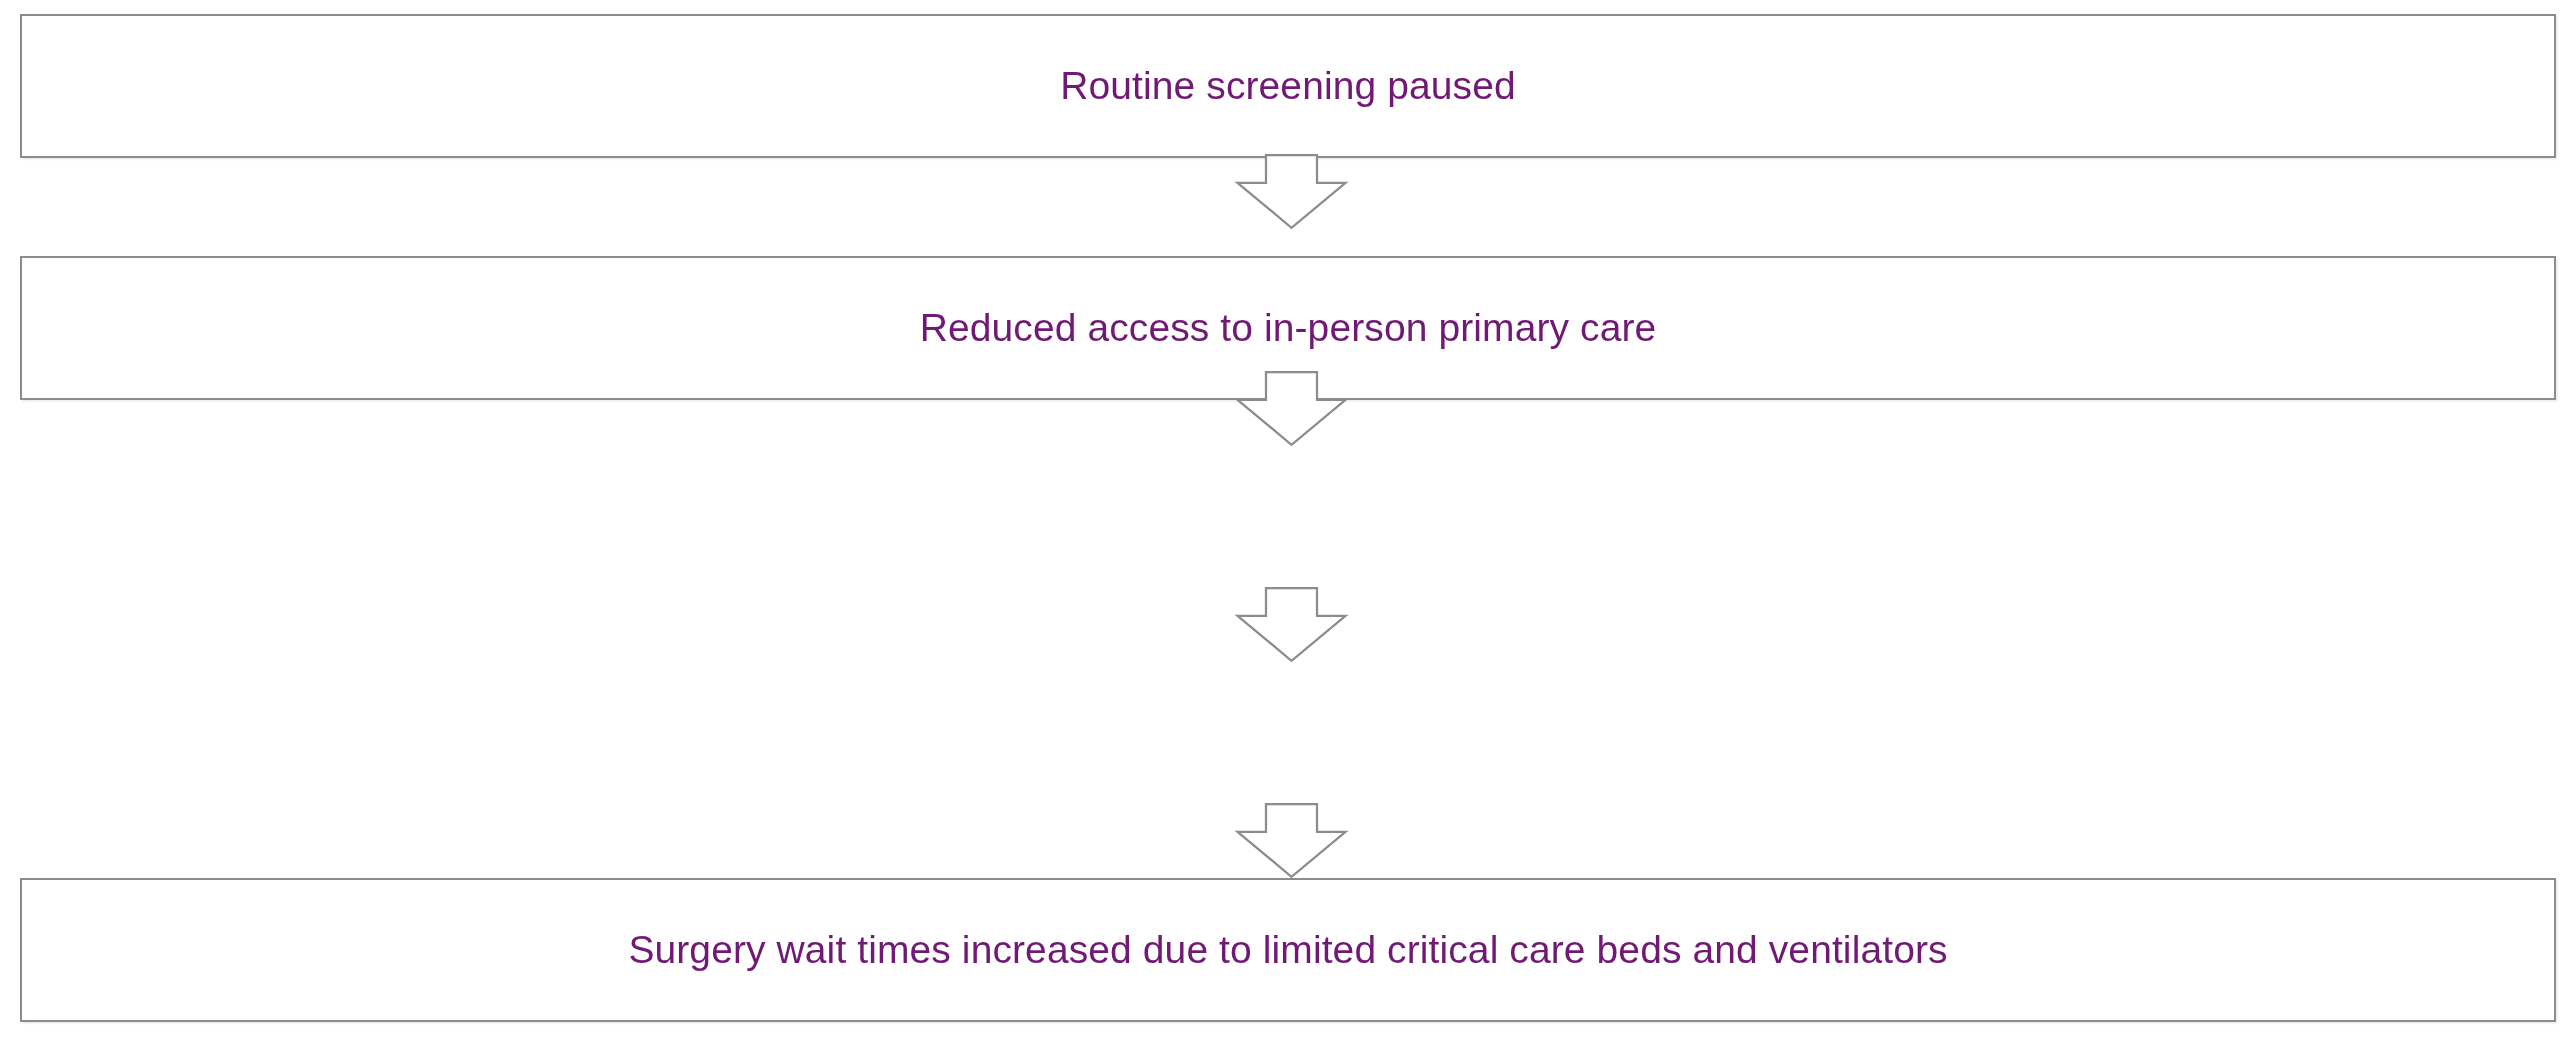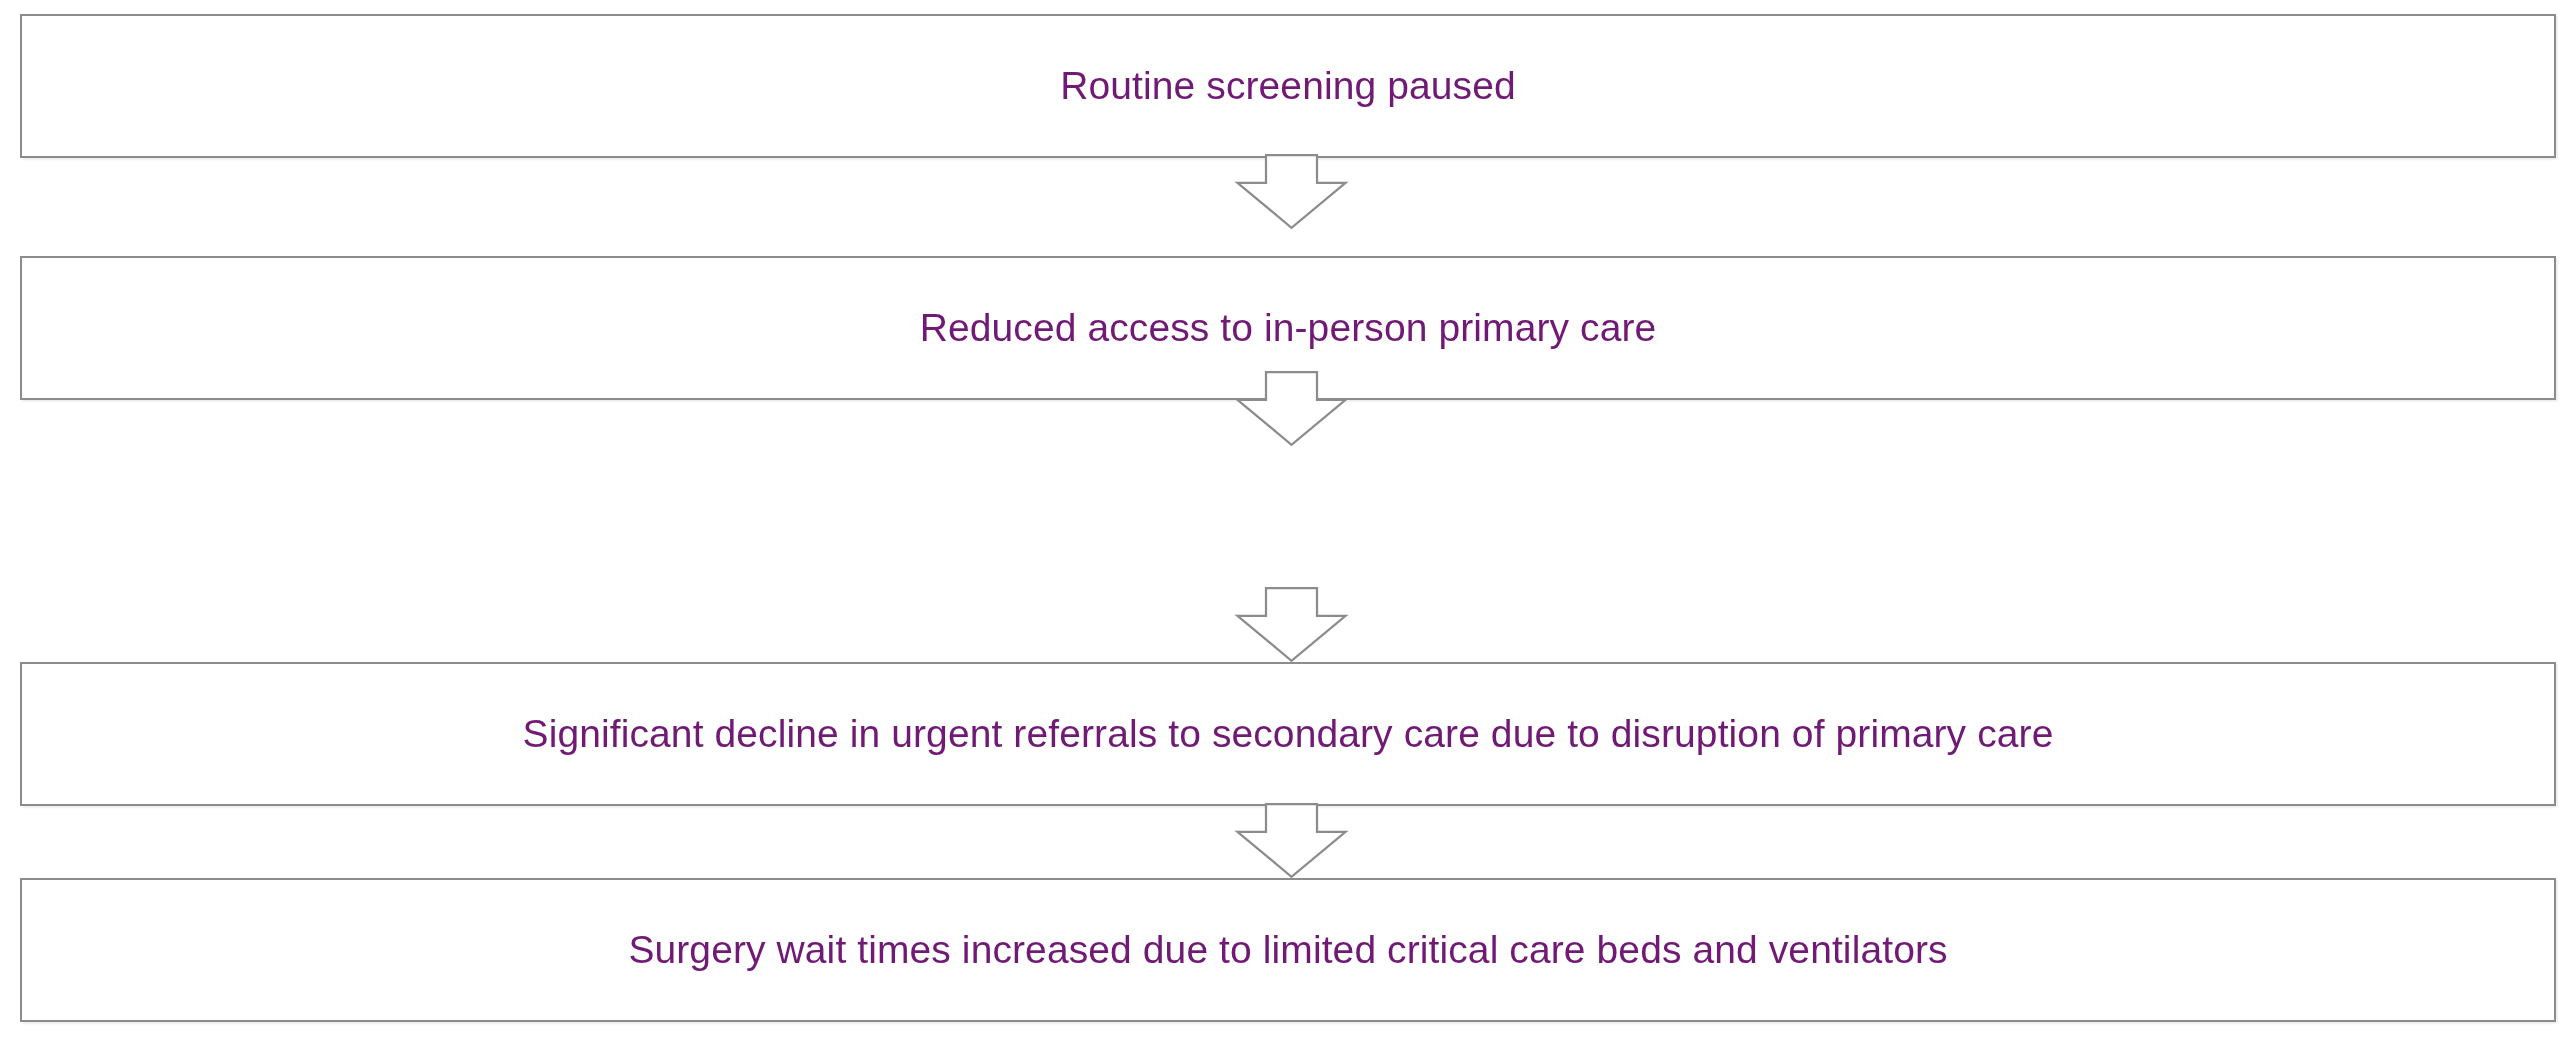--- a/index.html
+++ b/index.html
@@ -108,23 +108,20 @@
     </svg>
   </div>
 
 
   <div class="connector conn-3">
     <svg viewBox="0 0 148 100" xmlns="http://www.w3.org/2000/svg">
       <polygon class="arrow-shape" points="40,0 108,0 108,37 146,37 74,97 2,37 40,37"></polygon>
     </svg>
   </div>
 
-  <div class="node node-4">
-    <span class="node-label">Significant decline in urgent referrals to secondary care due to disruption of primary care</span>
-  </div>
 
   <div class="connector conn-4">
     <svg viewBox="0 0 148 100" xmlns="http://www.w3.org/2000/svg">
       <polygon class="arrow-shape" points="40,0 108,0 108,37 146,37 74,97 2,37 40,37"></polygon>
     </svg>
   </div>
 
   <div class="node node-5">
     <span class="node-label">Surgery wait times increased due to limited critical care beds and ventilators</span>
   </div>

